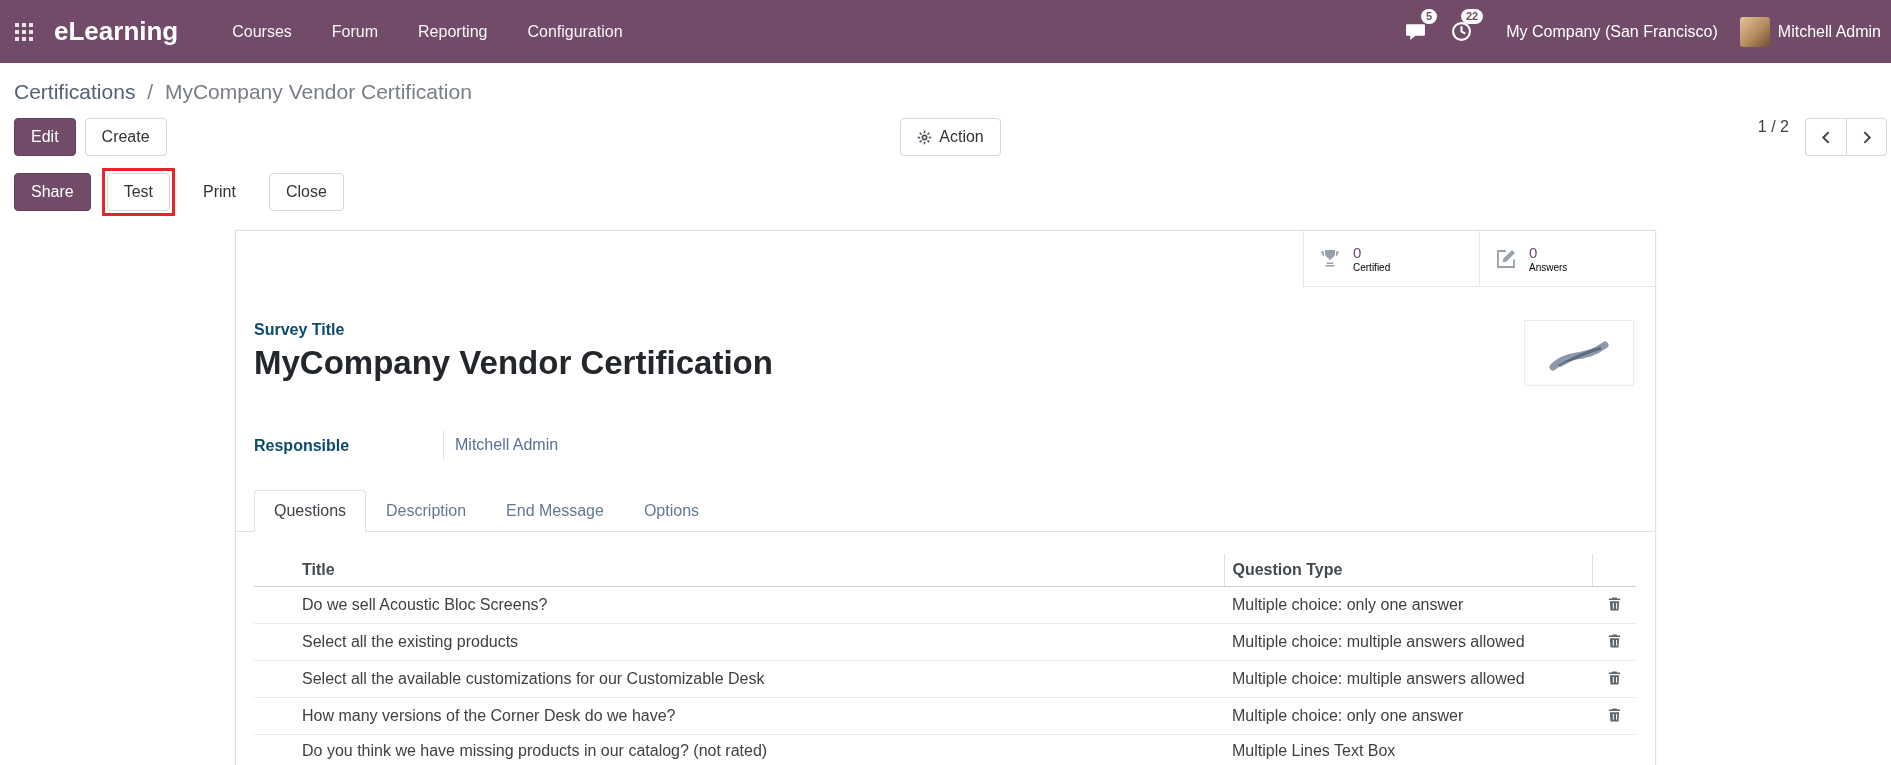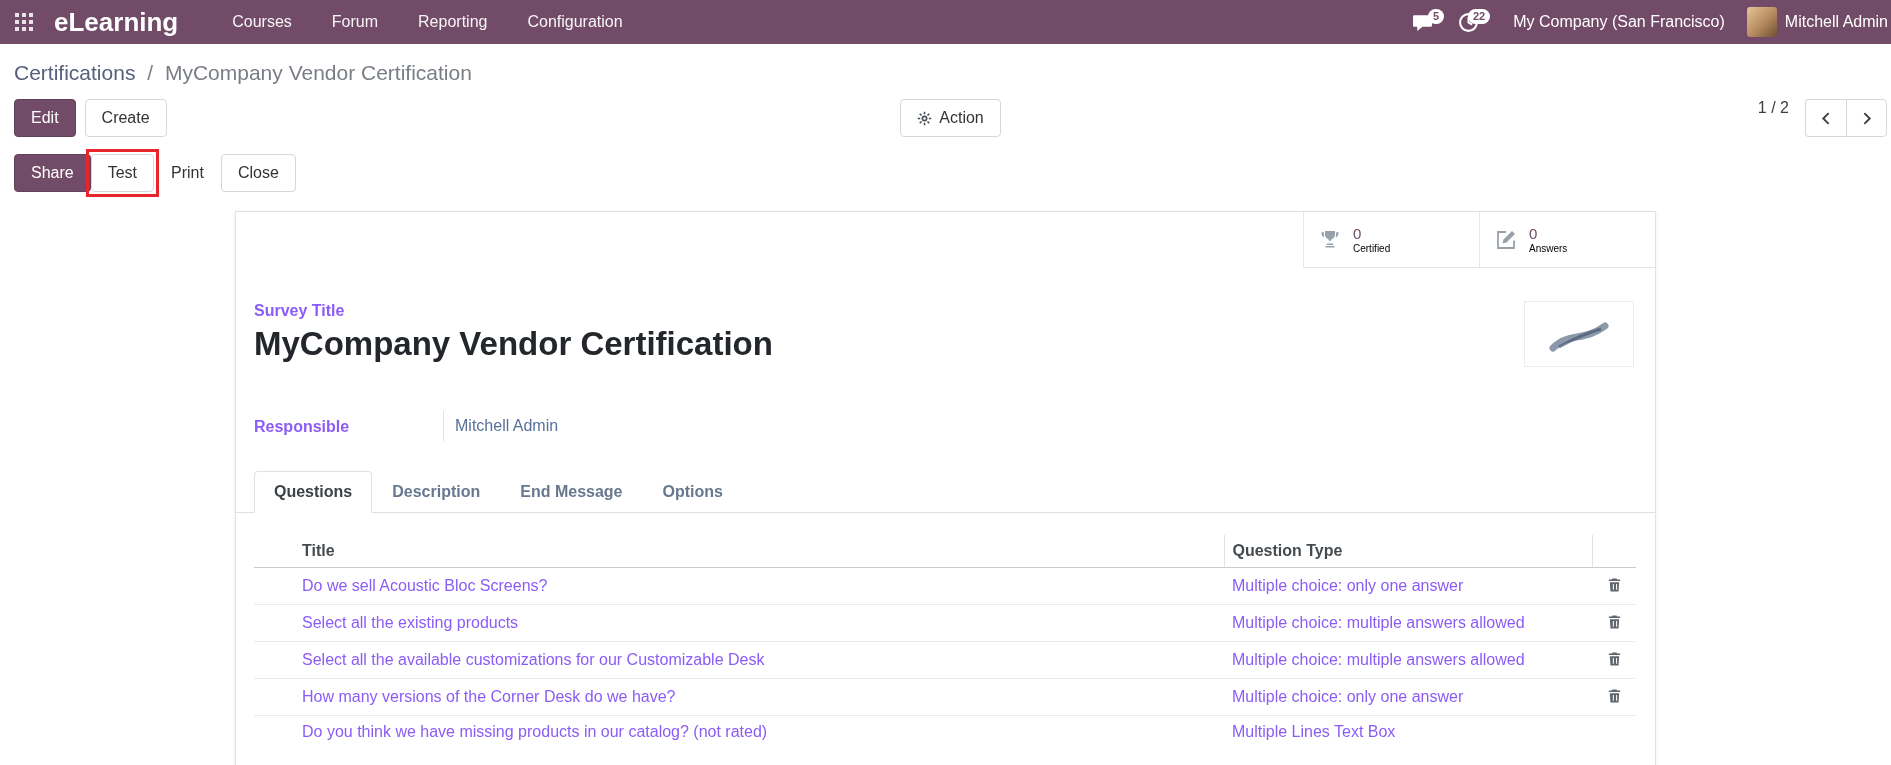--- a/index.html
+++ b/index.html
@@ -1,21 +1,21 @@
 <!DOCTYPE html>
 <html><head>
 <meta charset="utf-8">
 <style>
   * { margin:0; padding:0; box-sizing:border-box; }
   html,body { width:1891px; height:765px; overflow:hidden; background:#fff;
     font-family:"Liberation Sans","DejaVu Sans",sans-serif; color:#212529; }
 
   
-  .navbar { height:44px; background:#714B67; display:flex; align-items:center;
-    justify-content:space-between; color:#fff; padding-right:3px; }
+  .navbar { height:63px; background:#714B67; display:flex; align-items:center;
+    justify-content:space-between; color:#fff; padding-right:10px; }
   .nav-left { display:flex; align-items:center; height:100%; }
   .apps-btn { width:48px; height:100%; border:none; background:transparent; cursor:pointer;
     display:flex; align-items:center; justify-content:center; }
   .apps-grid { display:grid; grid-template-columns:repeat(3,4px); gap:3px; }
   .apps-grid i { width:4px; height:4px; background:rgba(255,255,255,.85); display:block; }
   .brand { color:#fff; font-size:26px; font-weight:bold; text-decoration:none; margin:0 34px 0 6px; }
   .nav-menu { color:rgba(255,255,255,.95); font-size:16px; text-decoration:none;
     padding:0 20px; height:100%; display:flex; align-items:center; }
   .nav-right { display:flex; align-items:center; height:100%; white-space:nowrap; }
   .systray-item { position:relative; width:46px; height:100%; display:flex;
@@ -42,63 +42,63 @@
   .btn-primary { background:#714B67; border-color:#64415b; color:#fff; }
   .btn-plain { border-color:transparent; }
   .action-btn { display:flex; align-items:center; gap:7px; }
   .pager-value { font-size:16px; color:#3b3f44; }
   .pager-buttons { display:flex; }
   .pager-btn { width:41px; height:38px; background:#fff; border:1px solid #d4d8dd;
     display:flex; align-items:center; justify-content:center; cursor:pointer; }
   .pager-btn.prev { border-radius:4px 0 0 4px; border-right:none; }
   .pager-btn.next { border-radius:0 4px 4px 0; }
 
-  .status-row { display:flex; align-items:center; gap:0; padding:17px 14px 0; }
+  .status-row { display:flex; align-items:center; gap:16px; padding:17px 14px 0; }
   .annotation-wrap { position:relative; display:inline-flex; }
   .red-frame { position:absolute; inset:-5px; border:3px solid #e8252a; pointer-events:none; z-index:5; }
 
   
   .sheet { width:1421px; margin:19px auto 0; background:#fff;
     border:1px solid #dfe3e8; box-shadow:0 1px 4px rgba(0,0,0,.07); min-height:620px; }
   .stat-row { display:flex; justify-content:flex-end; min-height:56px; }
   .stat-btn { width:176px; height:56px; background:#fff; border:none;
     border-left:1px solid #e3e6ea; border-bottom:1px solid #e3e6ea;
     display:flex; align-items:center; gap:11px; padding:0 14px; cursor:pointer; font-family:inherit; }
   .stat-text { display:flex; flex-direction:column; align-items:flex-start; line-height:1.2; }
   .stat-value { font-size:15px; color:#714B67; }
   .stat-label { font-size:10px; color:#000000; }
 
   .title-area { display:flex; justify-content:space-between; align-items:flex-start;
     padding:33px 21px 0 18px; }
-  .field-label { font-size:16px; font-weight:bold; color:#8b5cf6; line-height:19px; }
+  .field-label { font-size:16px; font-weight:bold; color:#0c4a6e; line-height:19px; }
   h1.survey-title { font-size:33px; font-weight:bold; color:#23272b; margin-top:4px; line-height:40px; }
   .image-box { width:110px; height:66px; border:1px solid #ececec; background:#fff;
     display:flex; align-items:center; justify-content:center; cursor:pointer; }
 
   .field-row { display:flex; margin-top:44px; padding:0 19px 0 18px; min-height:30px; align-items:center; }
   .field-row .field-label { width:189px; }
   .field-value { border-left:1px solid #dee2e6; padding-left:11px; min-height:30px;
     display:flex; align-items:center; flex:1; }
   .field-value a { color:#587099; font-size:16px; text-decoration:none; cursor:pointer; }
 
-  .tabs { display:flex; margin-top:30px; padding:0 18px; border-bottom:1px solid #dee2e6;font-weight:bold; }
+  .tabs { display:flex; margin-top:30px; padding:0 18px; border-bottom:1px solid #dee2e6; }
   .tab { font-size:16px; padding:11px 19px; color:#66788f; text-decoration:none; cursor:pointer;
     border:1px solid transparent; margin-bottom:-1px; }
   .tab.active { color:#3d4248; background:#fff; border-color:#dee2e6 #dee2e6 #fff #dee2e6;
     border-radius:4px 4px 0 0; }
 
   .table-wrap { margin:22px 19px 0 18px; }
   table.q-table { width:100%; border-collapse:collapse; table-layout:fixed; font-size:16px; }
   .q-table th { text-align:left; font-weight:bold; color:#454a4f; padding:7px 8px;
     border-bottom:1px solid #c8ccd0; white-space:nowrap; overflow:hidden; }
   .q-table th.col-type, .q-table th.col-actions { border-left:1px solid #e0e3e7; }
   .col-handle { width:40px; }
   .col-type  { width:368px; }
   .col-actions { width:44px; text-align:center; }
-  .q-table td { padding:7px 8px; border-top:1px solid #e9ecef; color:#8b5cf6;
+  .q-table td { padding:7px 8px; border-top:1px solid #e9ecef; color:#404040;
     white-space:nowrap; overflow:hidden; }
   tr.section-row td { background:#d8dadd; font-weight:bold; color:#23272b; }
   tr.q-row { cursor:pointer; }
   .trash-btn { background:none; border:none; cursor:pointer; color:#5f666d; padding:2px; line-height:0; }
 </style>
 </head>
 <body>
 
 <nav class="navbar">
   <div class="nav-left">

